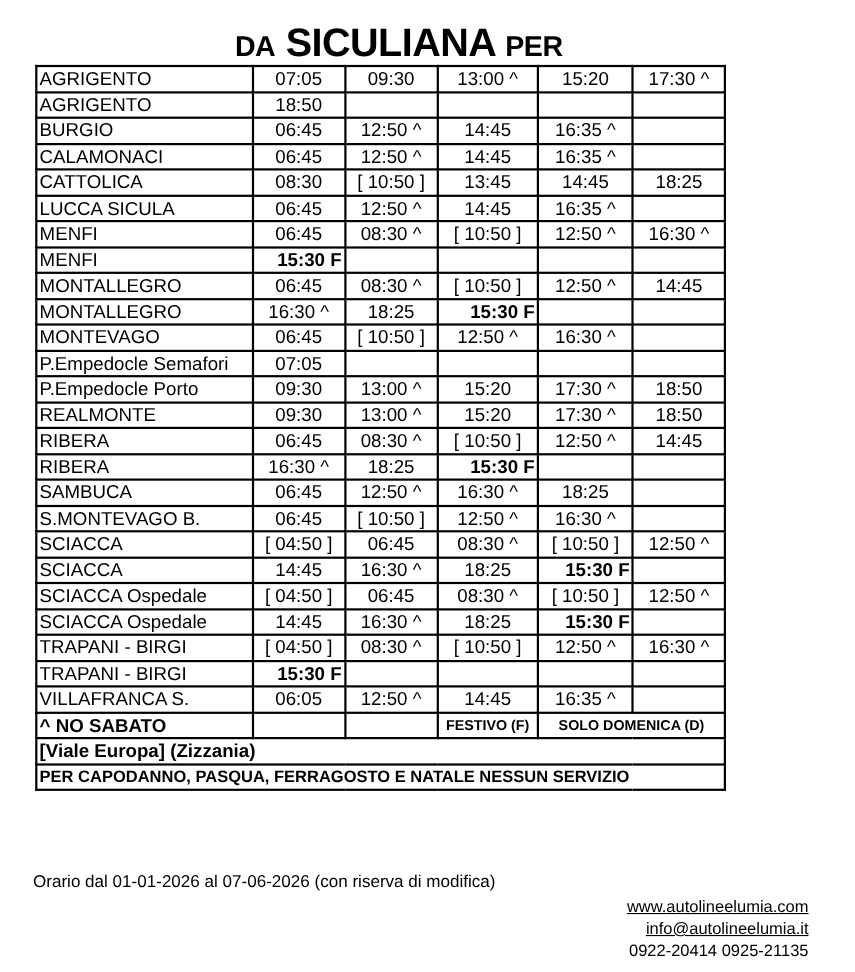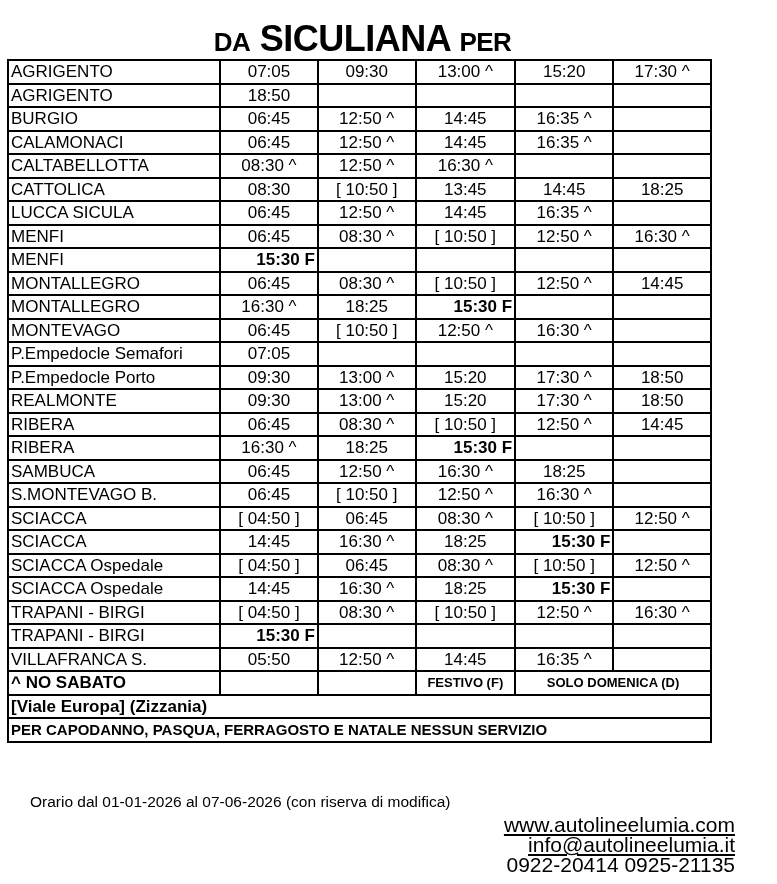--- a/index.html
+++ b/index.html
@@ -1,28 +1,28 @@
 <!DOCTYPE html>
 <html><head>
 <meta charset="utf-8">
 <style>
   html, body { margin: 0; padding: 0; background: #ffffff; }
   body { width: 777px; height: 884px; position: relative; font-family: "Liberation Sans", sans-serif; color: #000; }
   .title { position: absolute; top: 18px; left: 0; width: 725px; text-align: center; font-weight: bold; font-size: 36px; letter-spacing: -0.5px; }
   .title .small { font-size: 26px; }
-  table { position: absolute; top: 59px; left: 7px; width: 705px; border-collapse: collapse; }
+  table { position: absolute; top: 59px; left: 32px; width: 628px; border-collapse: collapse; }
   td { border: 2px solid #000; height: 21.5px; padding: 0 2px; font-size: 17px; line-height: 21px; white-space: nowrap; }
   td.dest { width: 211px; text-align: left; }
   td.t { width: 96px; text-align: center; }
   td.bold { font-weight: bold; text-align: right; }
   td.note { font-weight: bold; font-size: 17px; margin-left: 36px; }
   td.small { font-weight: bold; font-size: 13px; text-align: center; }
   td.wide { font-weight: bold; font-size: 15px; }
   .validity { position: absolute; top: 793px; left: 30px; font-size: 15.5px; }
-  .contacts { position: absolute; right: 42px; top: 815px; text-align: right; font-size: 21px; line-height: 20px; }
+  .contacts { position: absolute; right: 42px; top: 815px; text-align: right; font-size: 15px; line-height: 20px; }
   .contacts a { color: #000; text-decoration: underline; }
 </style>
 </head>
 <body>
 
 <div class="title">
   <span class="small">DA</span>
   <span>SICULIANA</span>
   <span class="small">PER</span>
 </div>
@@ -55,28 +55,20 @@
       </tr>
       <tr>
         <td class="dest">CALAMONACI</td>
         <td class="t">06:45</td>
         <td class="t">12:50 ^</td>
         <td class="t">14:45</td>
         <td class="t">16:35 ^</td>
         <td class="t"></td>
       </tr>
       <tr>
-        <td class="dest">CALTABELLOTTA</td>
-        <td class="t">08:30 ^</td>
-        <td class="t">12:50 ^</td>
-        <td class="t">16:30 ^</td>
-        <td class="t"></td>
-        <td class="t"></td>
-      </tr>
-      <tr>
         <td class="dest">CATTOLICA</td>
         <td class="t">08:30</td>
         <td class="t">[ 10:50 ]</td>
         <td class="t">13:45</td>
         <td class="t">14:45</td>
         <td class="t">18:25</td>
       </tr>
       <tr>
         <td class="dest">LUCCA SICULA</td>
         <td class="t">06:45</td>
@@ -224,21 +216,21 @@
       <tr>
         <td class="dest">TRAPANI - BIRGI</td>
         <td class="t bold">15:30 F</td>
         <td class="t"></td>
         <td class="t"></td>
         <td class="t"></td>
         <td class="t"></td>
       </tr>
       <tr>
         <td class="dest">VILLAFRANCA S.</td>
-        <td class="t">05:50</td>
+        <td class="t">06:05</td>
         <td class="t">12:50 ^</td>
         <td class="t">14:45</td>
         <td class="t">16:35 ^</td>
         <td class="t"></td>
       </tr>
     </tbody>
   <tfoot>
     <tr>
       <td class="dest note">^ NO SABATO</td>
       <td class="t"></td>

